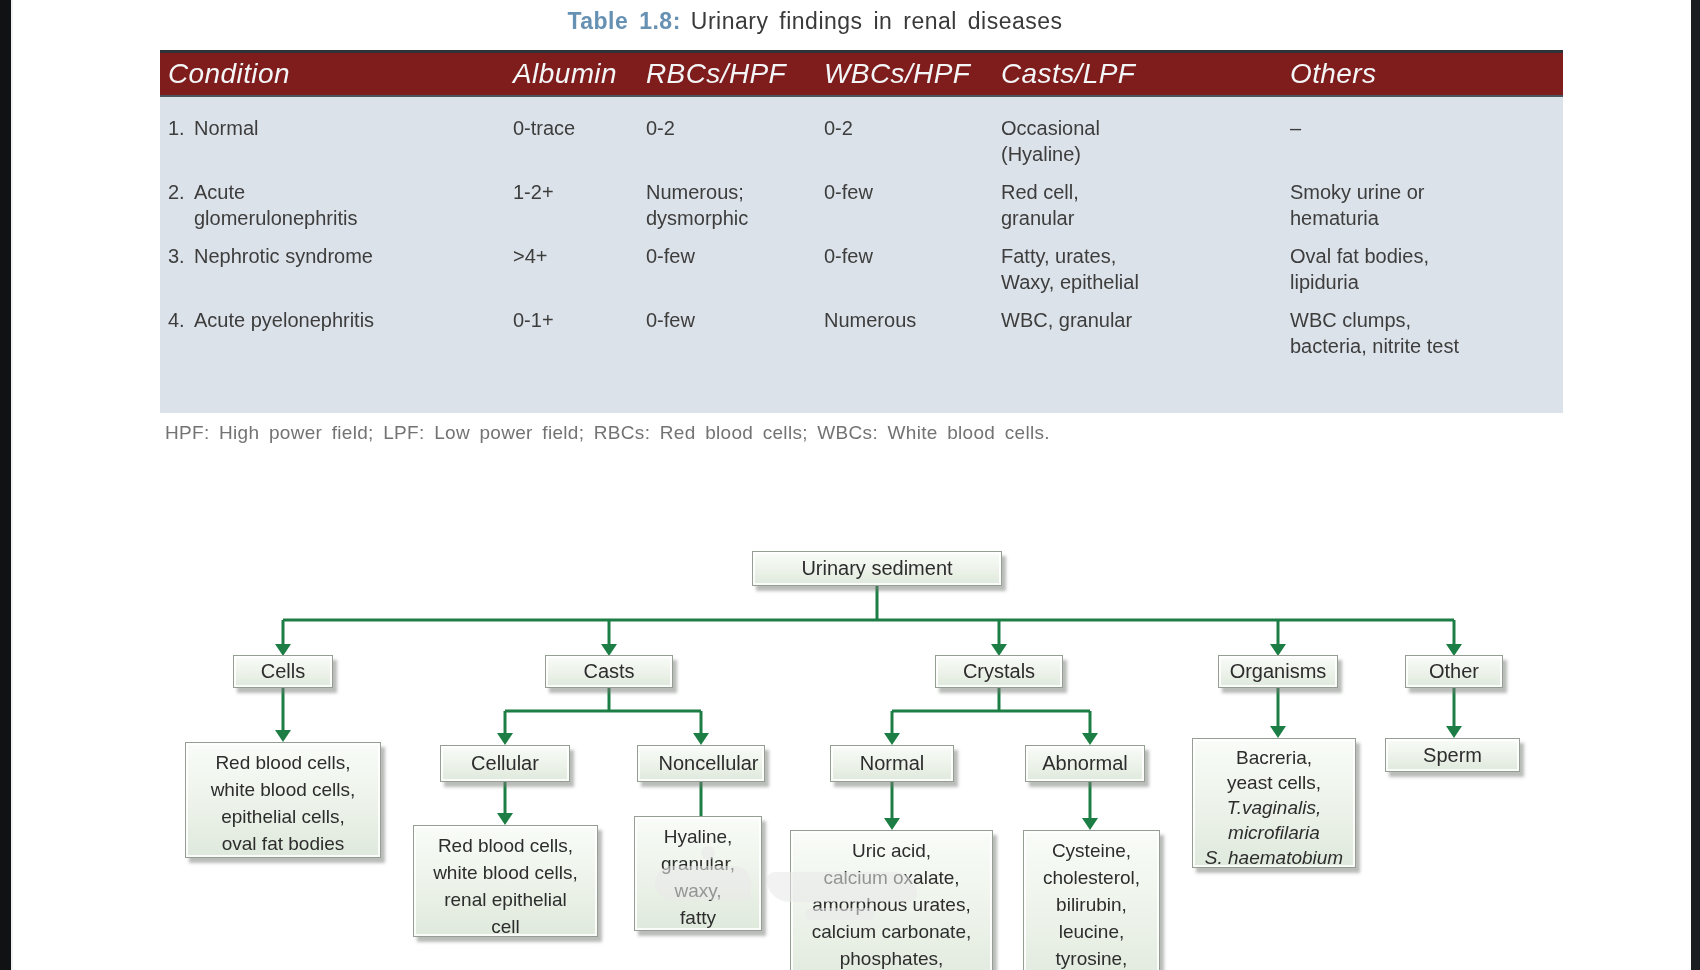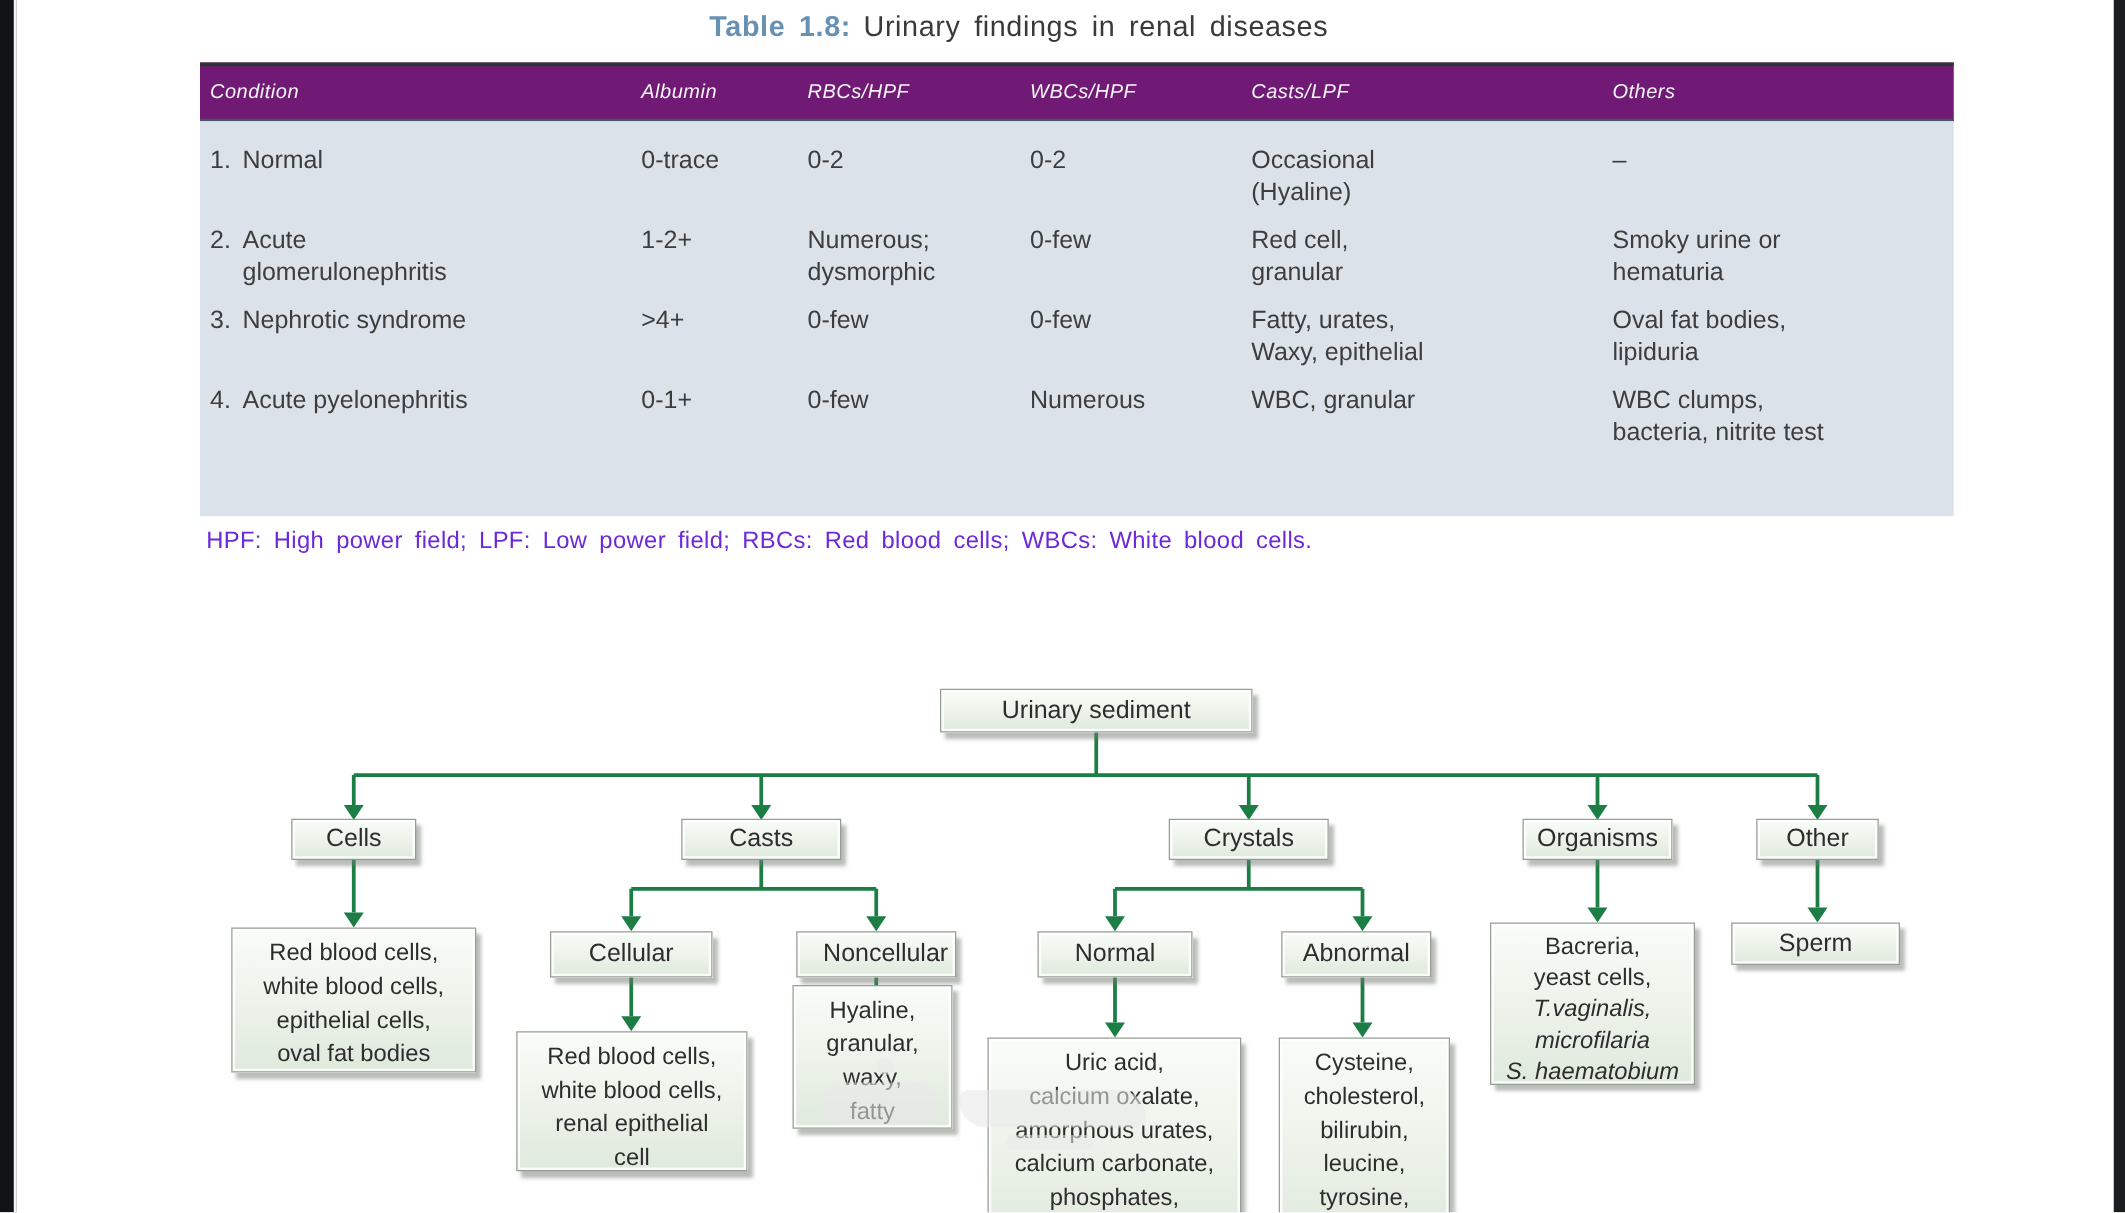--- a/index.html
+++ b/index.html
@@ -14,39 +14,39 @@
   
   .page-title{
     position:absolute;left:160px;top:8px;width:1310px;
     text-align:center;font-size:23px;color:#3a3a3a;letter-spacing:.5px;word-spacing:4px;
   }
   .page-title .tlabel{font-weight:bold;color:#6791b3;margin-right:10px;}
 
   
   .dtable{position:absolute;left:160px;top:50px;width:1403px;}
   .thead{
-    background:#701a75;border-top:3px solid #2e3338;border-bottom:2px solid #49565f;
+    background:#7f1d1d;border-top:3px solid #2e3338;border-bottom:2px solid #49565f;
     height:47px;display:grid;align-items:center;
     grid-template-columns:345px 133px 178px 177px 289px auto;
     padding:0 0 0 8px;box-sizing:border-box;
-    color:#f3f5f6;font-style:italic;font-size:16px;letter-spacing:.4px;
+    color:#f3f5f6;font-style:italic;font-size:28px;letter-spacing:.4px;
   }
   .tbody{
     background:#dce2e9;height:316px;box-sizing:border-box;
     padding:18px 0 0 8px;font-size:20px;color:#3d3d3d;
   }
   .trow{
     display:grid;grid-template-columns:345px 133px 178px 177px 289px auto;
     min-height:52px;margin-bottom:12px;line-height:26px;
   }
   .cond{display:flex;}
   .cond .num{width:26px;flex:none;}
   .prelines{white-space:pre-line;}
   .footnote{
-    position:absolute;left:165px;top:422px;font-size:19px;color:#6d28d9;
+    position:absolute;left:165px;top:422px;font-size:19px;color:#737373;
     letter-spacing:.3px;word-spacing:4px;
   }
 
   
   .flow-svg{position:absolute;left:0;top:0;pointer-events:none;}
   .fbox{
     position:absolute;box-sizing:border-box;
     background:linear-gradient(180deg,#f9fcf8 0%,#ecf2e9 55%,#dfe9dc 100%);
     border:1px solid #949e92;
     box-shadow:inset 0 0 0 2px rgba(255,255,255,.85), 4px 5px 3px rgba(115,122,115,.5);
@@ -213,21 +213,21 @@
 microfilaria
 S. haematobium</div>
   </div>
 
   <div class="fbox" style="left:1385px;top:738px;width:135px;height:34px;">Sperm</div>
 
   <div class="fbox list prelines" style="left:413px;top:825px;width:185px;height:112px;">Red blood cells,
 white blood cells,
 renal epithelial
 cell</div>
-  <div class="fbox list prelines" style="left:634px;top:788px;width:128px;height:115px;">Hyaline,
+  <div class="fbox list prelines" style="left:634px;top:816px;width:128px;height:115px;">Hyaline,
 granular,
 waxy,
 fatty</div>
   <div class="fbox list prelines" style="left:790px;top:830px;width:203px;height:165px;">Uric acid,
 calcium oxalate,
 amorphous urates,
 calcium carbonate,
 phosphates,</div>
   <div class="fbox list prelines" style="left:1023px;top:830px;width:137px;height:165px;">Cysteine,
 cholesterol,

